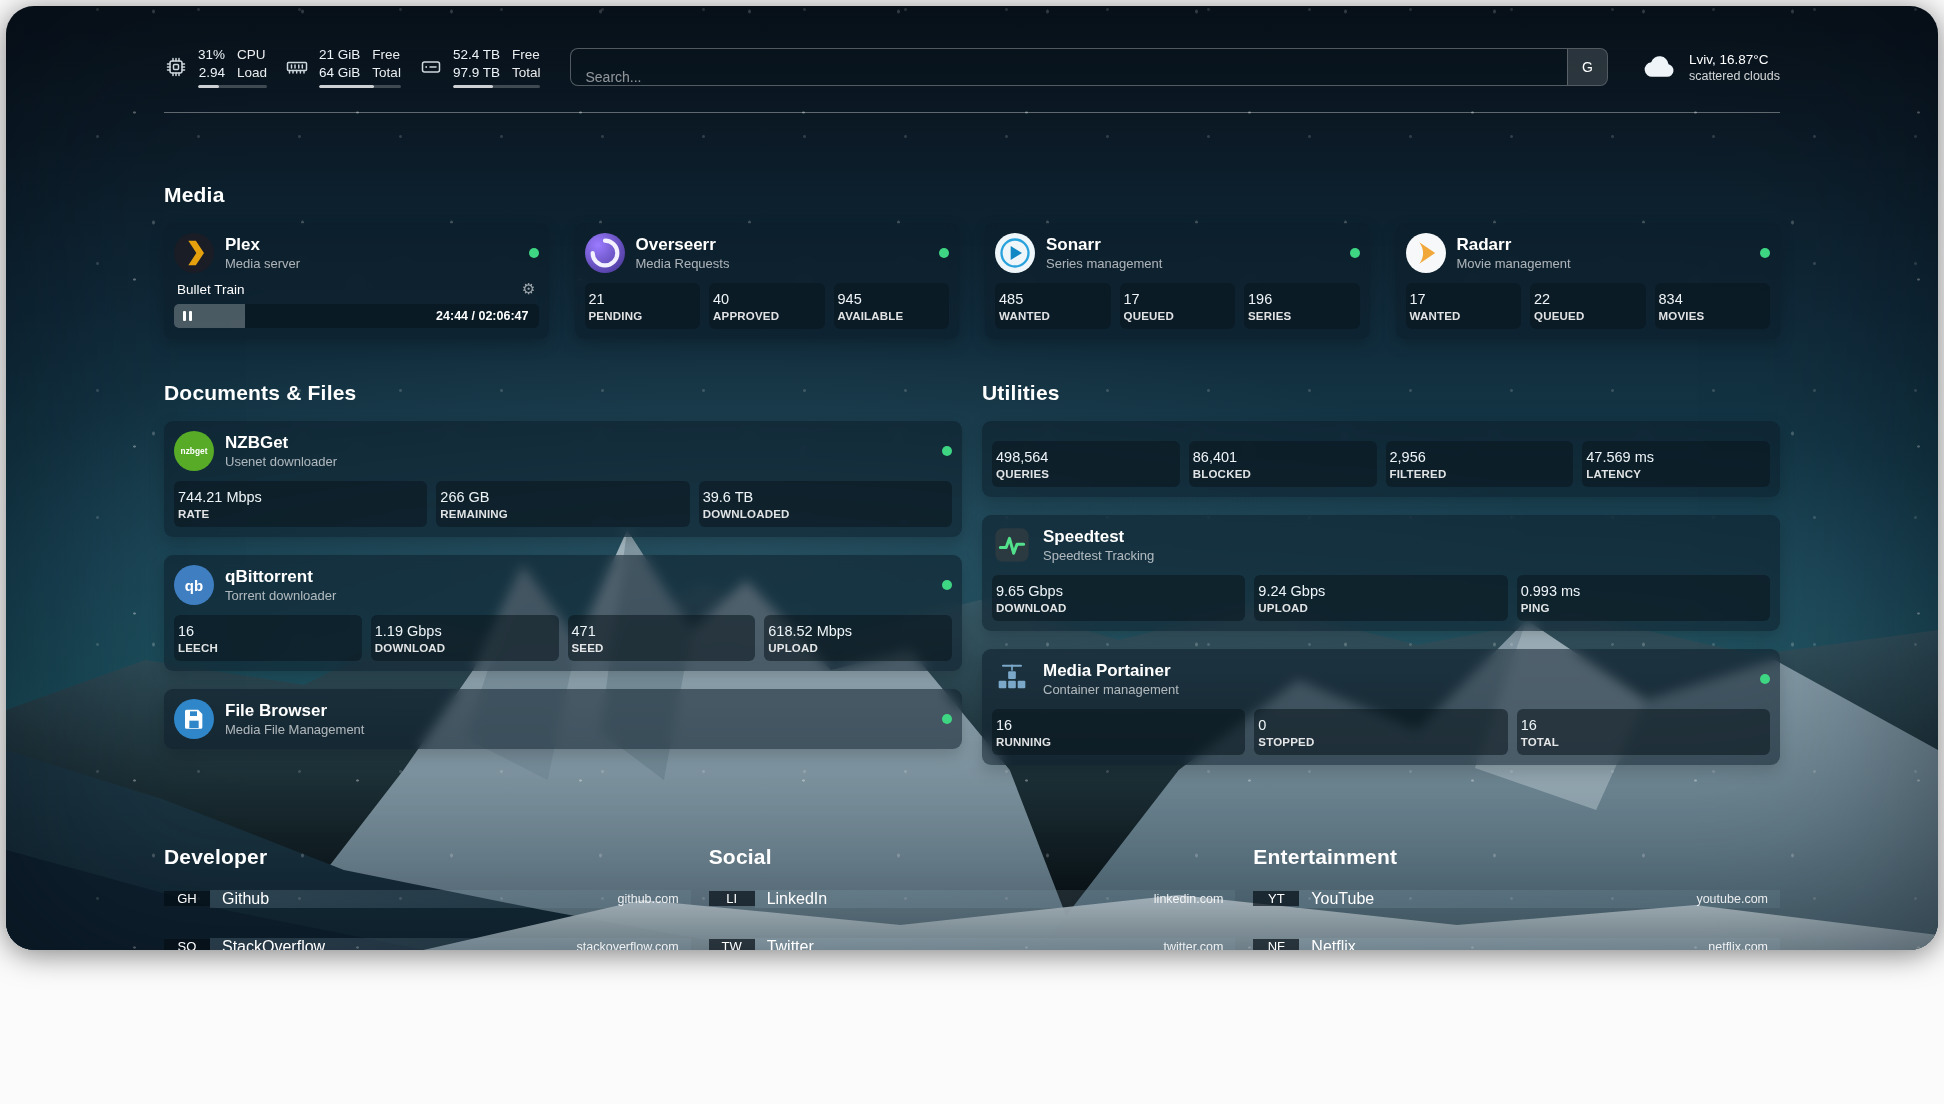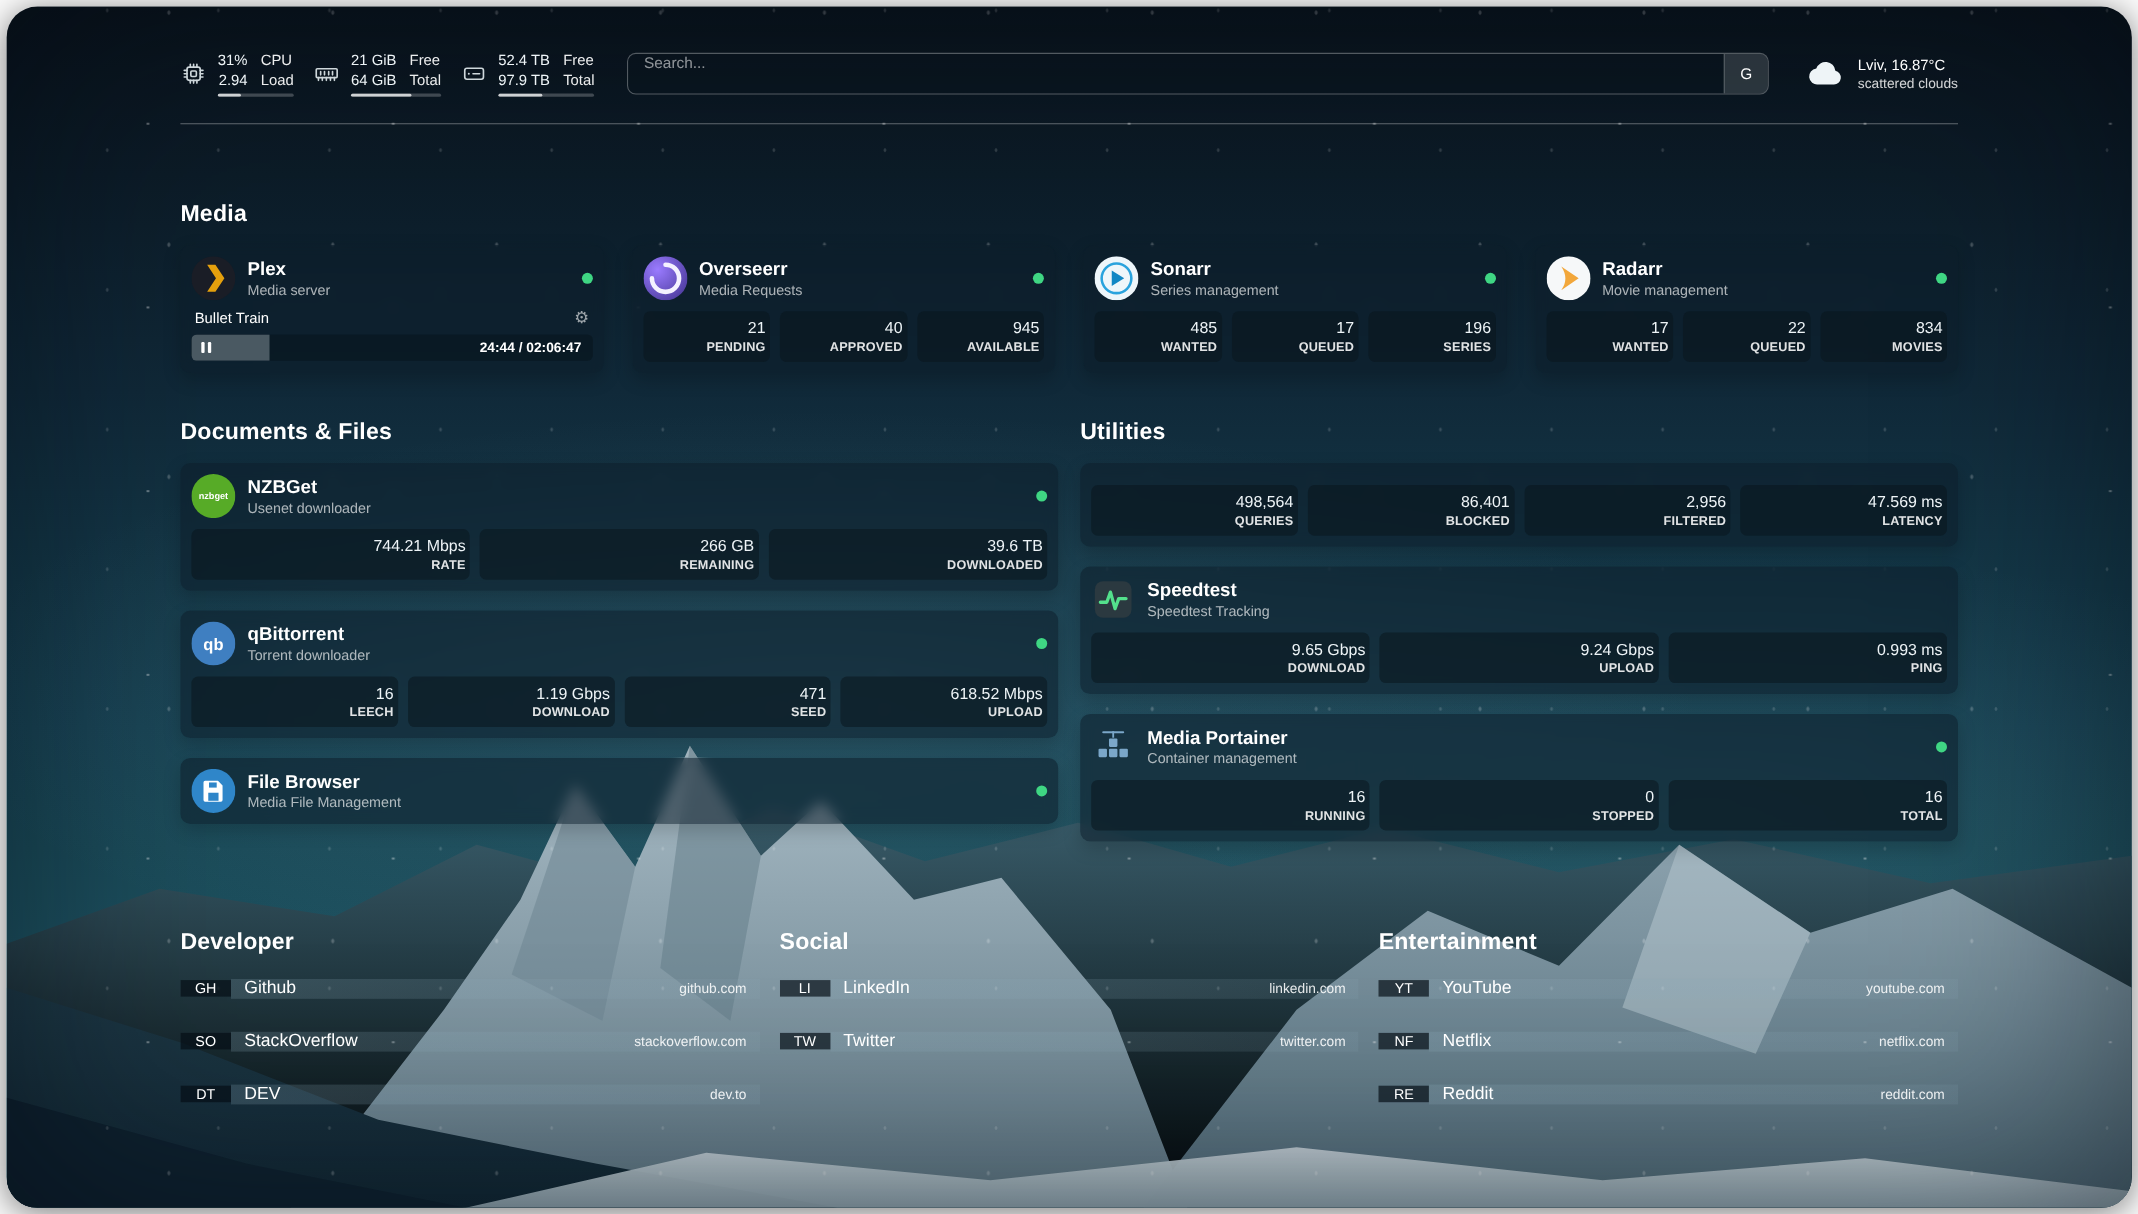--- a/index.html
+++ b/index.html
@@ -1,17 +1,17 @@
 <!DOCTYPE html>
 <html><head>
 <meta charset="utf-8">
 <style>
   *{margin:0;padding:0;box-sizing:border-box}
   html,body{width:1944px;height:1104px;overflow:hidden;background:#fbfbfb;font-family:"Liberation Sans",sans-serif}
-  .frame{position:relative;width:1932px;height:1092px;margin:6px;border-radius:28px;overflow:hidden;
+  .frame{position:relative;width:1932px;height:944px;margin:6px;border-radius:28px;overflow:hidden;
     background:linear-gradient(180deg,#0a141d 0%,#0c1c28 14%,#102939 32%,#143848 48%,#174253 60%,#1a4a58 70%,#1d5160 80%);
     box-shadow:0 4px 30px rgba(0,0,0,.5)}
   .sky-glow{position:absolute;inset:0;background:
     radial-gradient(60% 35% at 38% 58%,rgba(140,185,200,.14),transparent 70%),
     radial-gradient(50% 30% at 80% 66%,rgba(120,170,185,.12),transparent 70%);pointer-events:none}
   .snow-dots{position:absolute;inset:0;opacity:.65;pointer-events:none;background-image:
     radial-gradient(rgba(255,255,255,.55) 1px,transparent 1.9px),
     radial-gradient(rgba(255,255,255,.35) 1px,transparent 1.8px),
     radial-gradient(rgba(255,255,255,.25) 1px,transparent 1.6px);
     background-size:223px 167px,149px 211px,101px 127px;
@@ -28,21 +28,21 @@
   .res-icon{width:24px;height:24px;opacity:.92;flex:none}
   .res-body{font-size:13.5px;line-height:1.3;color:#eef4f7}
   .res-rows{display:flex;gap:12px}
   .res-col{display:flex;flex-direction:column}
   .res-col.values{align-items:flex-end}
   .res-col.labels{color:rgba(255,255,255,.92)}
   .res-bar{margin-top:4px;height:3px;border-radius:2px;background:rgba(255,255,255,.22);position:relative;overflow:hidden}
   .res-fill{position:absolute;left:0;top:0;bottom:0;background:rgba(255,255,255,.75);border-radius:2px}
 
   .searchwrap{flex:1;margin:0 34px 0 30px;height:38px;background:rgba(8,20,28,.45);border:1px solid rgba(255,255,255,.3);
-    border-radius:8px;display:flex;align-items:flex-start;overflow:hidden}
+    border-radius:8px;display:flex;align-items:flex-end;overflow:hidden}
   .search-input{flex:1;background:transparent;border:0;outline:0;color:#fff;font-size:14px;padding:0 14px;font-family:inherit}
   .search-input::placeholder{color:rgba(255,255,255,.55)}
   .search-btn{width:40px;height:100%;display:flex;align-items:center;justify-content:center;background:rgba(255,255,255,.14);
     border-left:1px solid rgba(255,255,255,.22);color:#fff;font-size:14px;cursor:pointer}
 
   .weather{display:flex;align-items:center;gap:11px}
   .weather-icon{width:36px;height:36px;flex:none}
   .weather-loc{font-size:13.5px;color:#fff}
   .weather-cond{font-size:12.5px;color:rgba(255,255,255,.82);margin-top:2px}
 
@@ -56,21 +56,21 @@
   .card{background:rgba(12,30,41,.55);border-radius:9px;padding:10px;backdrop-filter:blur(6px);
     box-shadow:0 6px 16px rgba(0,0,0,.18);cursor:pointer}
   .card-head{display:flex;align-items:center;gap:11px}
   .app-icon{width:40px;height:40px;flex:none;display:flex;align-items:center;justify-content:center}
   .app-icon svg{width:40px;height:40px}
   .app-name{font-size:17px;font-weight:600;color:#fff}
   .app-desc{font-size:13px;color:rgba(255,255,255,.66);margin-top:1px}
   .dot{width:10px;height:10px;border-radius:50%;background:#3fd683;margin-left:auto;flex:none}
 
   .stats{display:flex;gap:9px;margin-top:10px}
-  .stat{flex:1;background:rgba(9,21,30,.55);border-radius:6px;padding:8px 4px 7px;text-align:right}
+  .stat{flex:1;background:rgba(9,21,30,.55);border-radius:6px;padding:8px 4px 7px;text-align:left}
   .stat-value{font-size:14.5px;color:#eef4f7;white-space:nowrap}
   .stat-label{font-size:11.5px;font-weight:700;color:rgba(255,255,255,.88);margin-top:3px;letter-spacing:.2px;white-space:nowrap}
 
   
   .np-row{display:flex;align-items:center;margin-top:9px;padding:0 3px}
   .np-title{font-size:13.5px;color:#fff}
   .gear{margin-left:auto;color:rgba(255,255,255,.6);font-size:15px;line-height:1;cursor:pointer;
     font-family:"DejaVu Sans",sans-serif}
   .progress{margin-top:7px;height:24px;background:rgba(9,21,30,.6);border-radius:5px;position:relative;overflow:hidden;
     display:flex;align-items:center}

